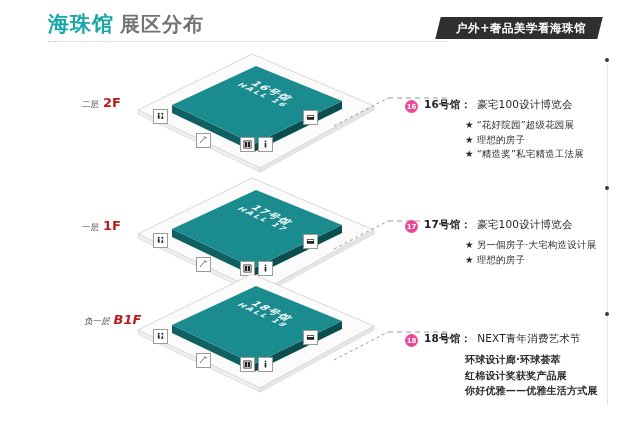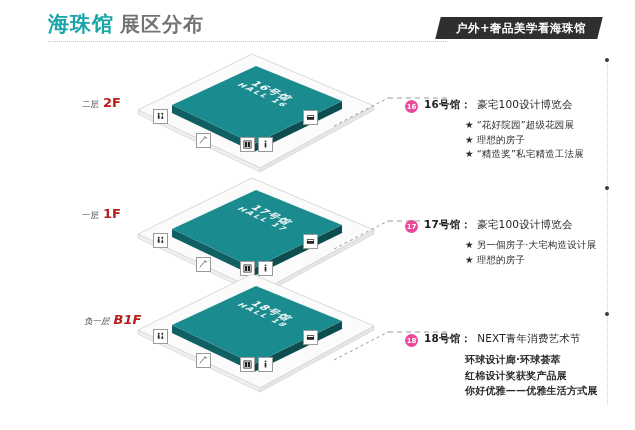--- a/index.html
+++ b/index.html
@@ -39,21 +39,21 @@
     transform:skewX(14deg);
     color:#ffffff; font-size:11.5px; font-weight:bold;
     letter-spacing:0.5px; white-space:nowrap;
   }
 
   
   .floor-label { position:absolute; display:flex; align-items:baseline; gap:4px; }
   .floor-label .cn { font-size:8.5px; color:#3a3a3a; }
   .floor-label .en { font-size:13px; font-weight:bold; color:#b91c1c; }
   #floor-label-2f  { left:82px;  top:95px;  }
-  #floor-label-1f  { left:82px;  top:206px; }
+  #floor-label-1f  { left:82px;  top:218px; }
   #floor-label-b1f { left:84px;  top:312px;font-style:italic; }
 
   
   .floor { position:absolute; width:250px; height:130px; }
   #floor-2f  { left:130px; top:48px;  }
   #floor-1f  { left:130px; top:172px; }
   #floor-b1f { left:130px; top:268px; }
   .floor svg { position:absolute; left:0; top:0; overflow:visible; }
 
   .hall-text {

